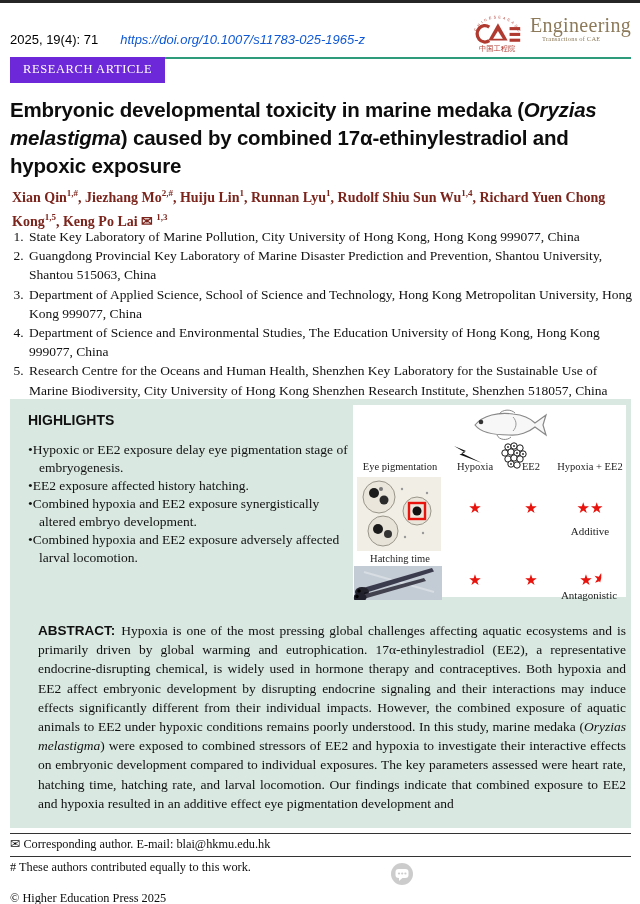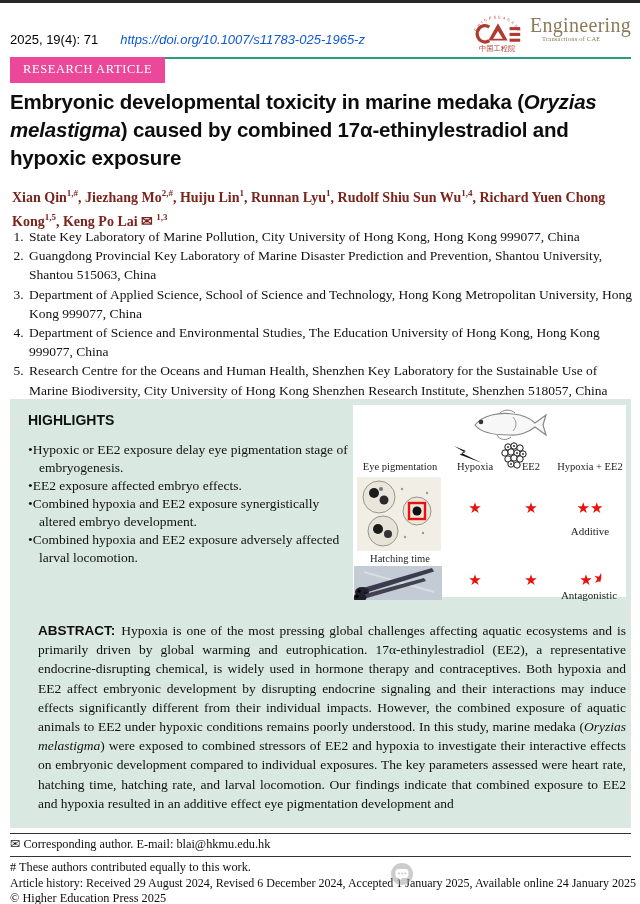--- a/index.html
+++ b/index.html
@@ -12,25 +12,25 @@
   
   .journal-name { left:10px; top:6px; font-family:"DejaVu Serif", serif; font-style:italic; font-weight:bold;
                   font-size:15px; color:#2f9a70; letter-spacing:.2px; }
   .issue-line { left:10px; top:32px; font-family:"Liberation Sans", sans-serif; font-size:13px; color:#000; }
   .issue-line a { color:#0f58d6; text-decoration:none; margin-left:22px;font-style:italic; }
   .logo-wrap { left:468px; top:4px; display:flex; align-items:flex-start; }
   .brand-block { margin-left:4px; margin-top:10px; color:#8c7a5a; }
   .brand-main { font-family:Liberation Serif, serif; font-size:20px; letter-spacing:.3px; }
   .brand-sub { font-size:6.5px; margin-top:-2px; padding-left:12px; letter-spacing:.2px; }
   .rule-green { left:10px; top:57px; width:621px; height:2px; background:#2e9c7a; }
-  .badge { left:10px; top:57px; background:#ec4899; color:#fff; font-family:"Liberation Serif", serif;
+  .badge { left:10px; top:57px; background:#6d28d9; color:#fff; font-family:"Liberation Serif", serif;
            font-size:12.5px; letter-spacing:.6px; padding:5px 13px 6px 13px; }
 
   
-  .title { left:10px; top:88px; width:624px; font-family:"Liberation Sans", sans-serif; font-weight:bold;
+  .title { left:10px; top:96px; width:624px; font-family:"Liberation Sans", sans-serif; font-weight:bold;
            font-size:20.5px; line-height:28px; color:#0d0d0d; letter-spacing:-0.2px; }
   .authors { left:12px; top:183px; width:622px; font-weight:bold; font-size:14px; line-height:21px; color:#7b241c; }
   .authors sup { font-size:9px; }
   .affiliations { left:10px; top:227px; width:624px; font-size:13.5px; line-height:19.2px; }
   .affiliations ol { list-style:decimal; list-style-position:outside; padding-left:17px; }
   .affiliations li { padding-left:2px; }
 
   
   .mint-box { left:10px; top:399px; width:621px; height:429px; background:#d9e8e1; }
   .hl-heading { left:18px; top:13px; font-family:"Liberation Sans", sans-serif; font-weight:bold; font-size:14px; }
@@ -111,21 +111,21 @@
         <li>Department of Science and Environmental Studies, The Education University of Hong Kong, Hong Kong 999077, China</li>
         <li>Research Centre for the Oceans and Human Health, Shenzhen Key Laboratory for the Sustainable Use of Marine Biodiversity, City University of Hong Kong Shenzhen Research Institute, Shenzhen 518057, China</li>
       </ol>
   </div>
 
   <div class="abs mint-box">
     <div class="abs hl-heading">HIGHLIGHTS</div>
     <div class="abs hl-list">
       <ul>
           <li>Hypoxic or EE2 exposure delay eye pigmentation stage of embryogenesis.</li>
-          <li>EE2 exposure affected embryo effects.</li>
+          <li>EE2 exposure affected history hatching.</li>
           <li>Combined hypoxia and EE2 exposure synergistically altered embryo development.</li>
           <li>Combined hypoxia and EE2 exposure adversely affected larval locomotion.</li>
         </ul>
     </div>
 
     <div class="abs ga-panel">
       <svg class="abs" style="left:116px; top:2px;" width="80" height="36" viewBox="0 0 80 36">
         <path d="M6,18 C14,8 30,5 44,7 C54,8 62,12 66,16 L77,8 L74,18 L77,28 L66,20 C60,25 50,29 40,28 C26,28 12,26 6,18 Z" fill="#f7f7f7" stroke="#888" stroke-width="1.2"></path>
         <path d="M30,7 C34,2 42,2 46,6" fill="none" stroke="#888" stroke-width="1"></path>
         <path d="M28,28 C30,33 38,34 42,30" fill="none" stroke="#888" stroke-width="1"></path>
@@ -210,21 +210,20 @@
     <p class="abs abstract"><span class="ab-label">ABSTRACT:</span><span><span>Hypoxia is one of the most pressing global challenges affecting aquatic ecosystems and is primarily driven by global warming and eutrophication. 17α-ethinylestradiol (EE2), a representative endocrine-disrupting chemical, is widely used in hormone therapy and contraceptives. Both hypoxia and EE2 affect embryonic development by disrupting endocrine signaling and their interactions may induce effects significantly different from their individual impacts. However, the combined exposure of aquatic animals to EE2 under hypoxic conditions remains poorly understood. In this study, marine medaka (</span><i>Oryzias melastigma</i><span>) were exposed to combined stressors of EE2 and hypoxia to investigate their interactive effects on embryonic development compared to individual exposures. The key parameters assessed were heart rate, hatching time, hatching rate, and larval locomotion. Our findings indicate that combined exposure to EE2 and hypoxia resulted in an additive effect eye pigmentation development and</span></span></p>
   </div>
 
   <div class="abs rule-a"></div>
   <div class="abs fn fn-corr">
     <span>✉</span>
     <span>Corresponding author. E-mail: blai@hkmu.edu.hk</span>
   </div>
   <div class="abs rule-b"></div>
   <div class="abs fn fn-equal"># These authors contributed equally to this work.</div>
-  <div class="abs fn fn-history">Article history: Received 29 August 2024, Revised 6 December 2024, Accepted 1 January 2025, Available online 24 January 2025</div>
   <div class="abs fn fn-copy">© Higher Education Press 2025</div>
 
   <div class="abs watermark">
     <svg width="24" height="24" viewBox="0 0 24 24">
       <circle cx="12" cy="12" r="11" fill="#9b9b9b"></circle>
       <rect x="5.5" y="7" width="13" height="9" rx="3" fill="#fff"></rect>
       <polygon points="9,15 9,19 13,15.5" fill="#fff"></polygon>
       <circle cx="9" cy="11.5" r="1.1" fill="#9b9b9b"></circle>
       <circle cx="12.2" cy="11.5" r="1.1" fill="#9b9b9b"></circle>
       <circle cx="15.4" cy="11.5" r="1.1" fill="#9b9b9b"></circle>

